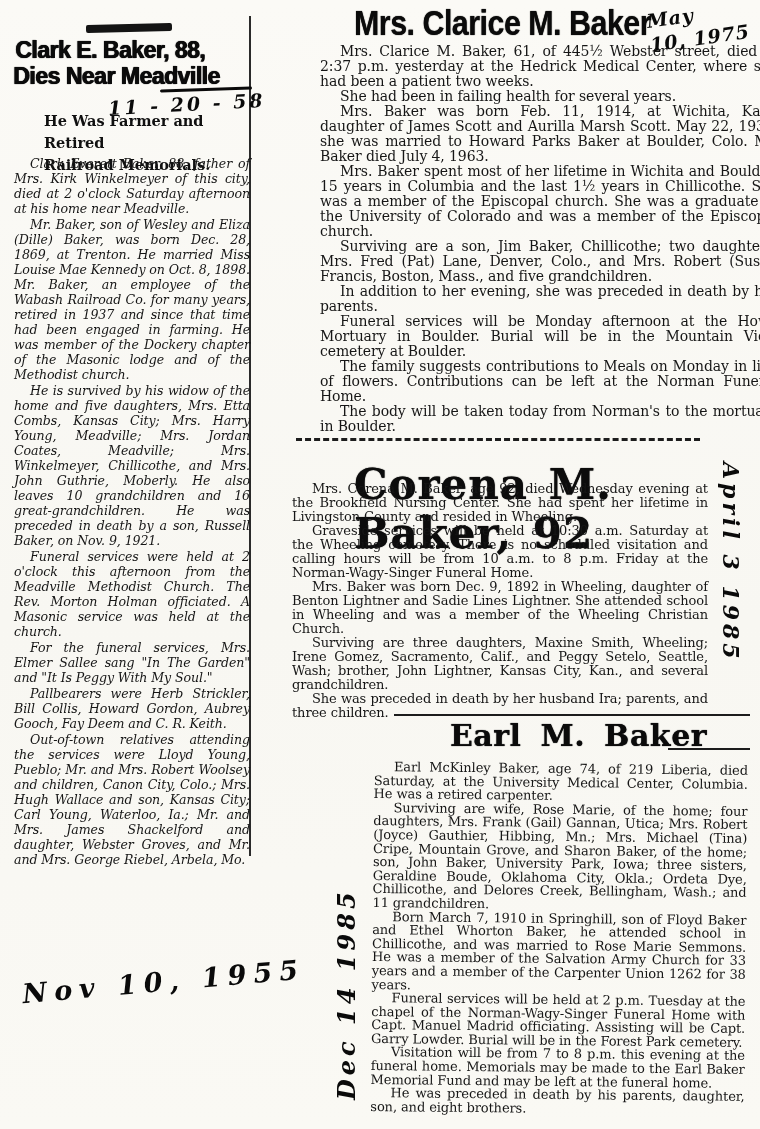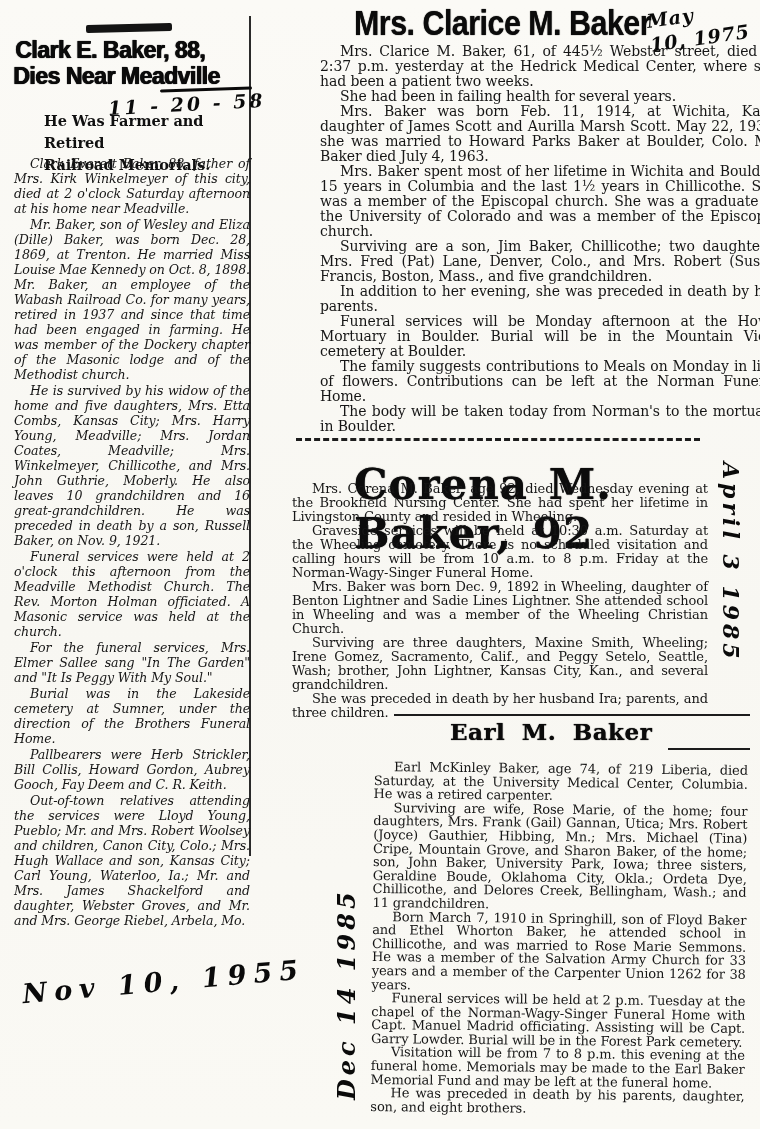--- a/index.html
+++ b/index.html
@@ -58,21 +58,21 @@
                border-top:3px dashed #1d1d1d;}
   .corena-h{position:absolute;left:58px;top:20px;margin:4px;font-size:42px;
             font-weight:bold;letter-spacing:1px;word-spacing:5px;color:#0c0c0c;
             font-family:"DejaVu Serif",serif;text-shadow:0 0 1px #000;}
   .corena-body{position:absolute;left:0;top:46px;width:416px;}
   .corena-body .para{font-size:13px;line-height:14px;text-indent:20px;}
   
   .earl{position:absolute;left:374px;top:710px;width:376px;}
   .earl-rule-top{position:absolute;left:20px;top:4px;width:356px;height:2px;
                  background:#1c1c1c;}
-  .earl-h{position:absolute;left:76px;top:8px;margin:0;font-size:23px;
+  .earl-h{position:absolute;left:76px;top:8px;margin:0;font-size:30px;
           font-weight:bold;word-spacing:8px;letter-spacing:.5px;color:#0b0b0b;
           font-family:"DejaVu Serif",serif;text-shadow:0 0 1px #000;}
   .earl-rule-side{position:absolute;left:294px;top:38px;width:82px;height:2px;
                   background:#1c1c1c;}
   .earl-body{position:absolute;left:0;top:50px;width:374px;
              transform:rotate(.6deg);transform-origin:left top;}
   .earl-body .para{font-size:13px;line-height:13.6px;text-indent:20px;}
 </style>
 </head>
 <body>
@@ -90,21 +90,20 @@
     <div class="subhead">
       <div>He Was Farmer and Retired</div>
       <div>Railroad Memorials.</div>
     </div>
     <div class="body-left">
         <p class="para">Clark Everett Baker, 88, father of Mrs. Kirk Winkelmeyer of this city, died at 2 o'clock Saturday afternoon at his home near Meadville.</p>
         <p class="para">Mr. Baker, son of Wesley and Eliza (Dille) Baker, was born Dec. 28, 1869, at Trenton. He married Miss Louise Mae Kennedy on Oct. 8, 1898. Mr. Baker, an employee of the Wabash Railroad Co. for many years, retired in 1937 and since that time had been engaged in farming. He was member of the Dockery chapter of the Masonic lodge and of the Methodist church.</p>
         <p class="para">He is survived by his widow of the home and five daughters, Mrs. Etta Combs, Kansas City; Mrs. Harry Young, Meadville; Mrs. Jordan Coates, Meadville; Mrs. Winkelmeyer, Chillicothe, and Mrs. John Guthrie, Moberly. He also leaves 10 grandchildren and 16 great-grandchildren. He was preceded in death by a son, Russell Baker, on Nov. 9, 1921.</p>
         <p class="para">Funeral services were held at 2 o'clock this afternoon from the Meadville Methodist Church. The Rev. Morton Holman officiated. A Masonic service was held at the church.</p>
         <p class="para">For the funeral services, Mrs. Elmer Sallee sang "In The Garden" and "It Is Peggy With My Soul."</p>
-        <p class="para">Burial was in the Lakeside cemetery at Sumner, under the direction of the Brothers Funeral Home.</p>
         <p class="para">Pallbearers were Herb Strickler, Bill Collis, Howard Gordon, Aubrey Gooch, Fay Deem and C. R. Keith.</p>
         <p class="para">Out-of-town relatives attending the services were Lloyd Young, Pueblo; Mr. and Mrs. Robert Woolsey and children, Canon City, Colo.; Mrs. Hugh Wallace and son, Kansas City; Carl Young, Waterloo, Ia.; Mr. and Mrs. James Shackelford and daughter, Webster Groves, and Mr. and Mrs. George Riebel, Arbela, Mo.</p>
       </div>
   </section>
   <div class="hw hw-nov">Nov 10, 1955</div>
 
   <section class="clarice">
     <h1 class="clarice-h">Mrs. Clarice M. Baker</h1>
     <div class="clarice-body body-right">
         <p class="para">Mrs. Clarice M. Baker, 61, of 445½ Webster street, died at 2:37 p.m. yesterday at the Hedrick Medical Center, where she had been a patient two weeks.</p>

